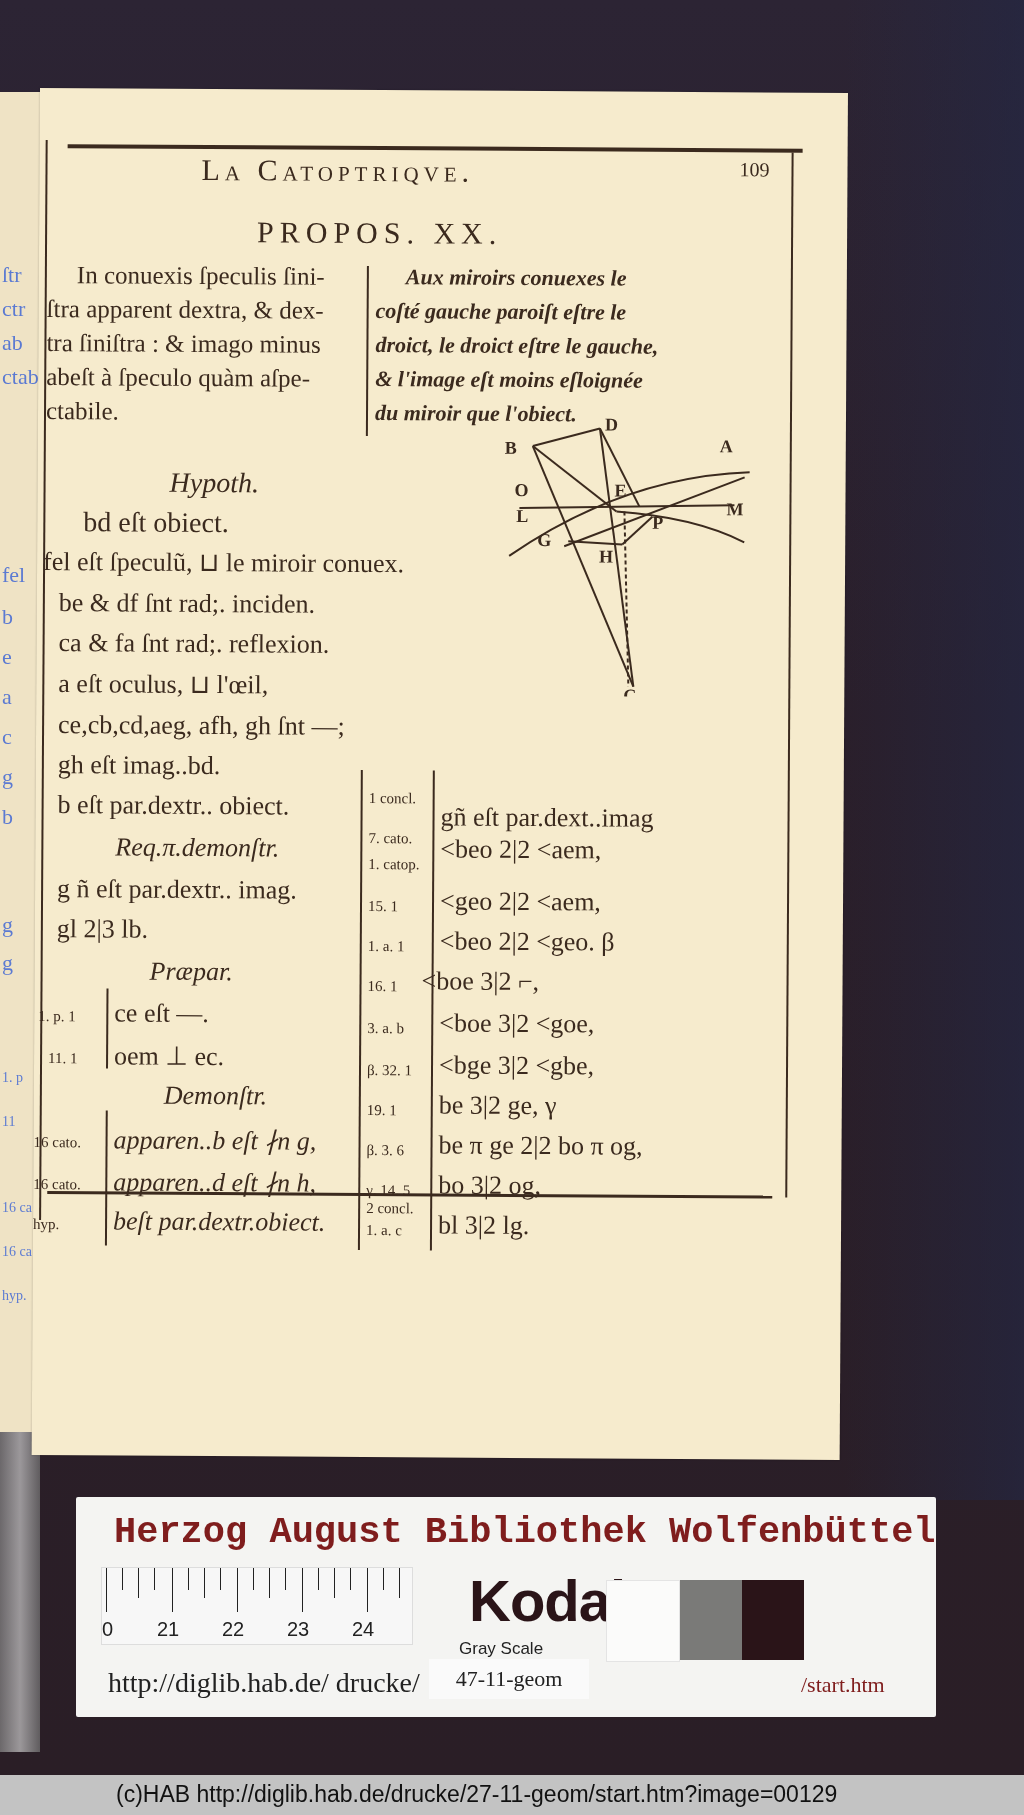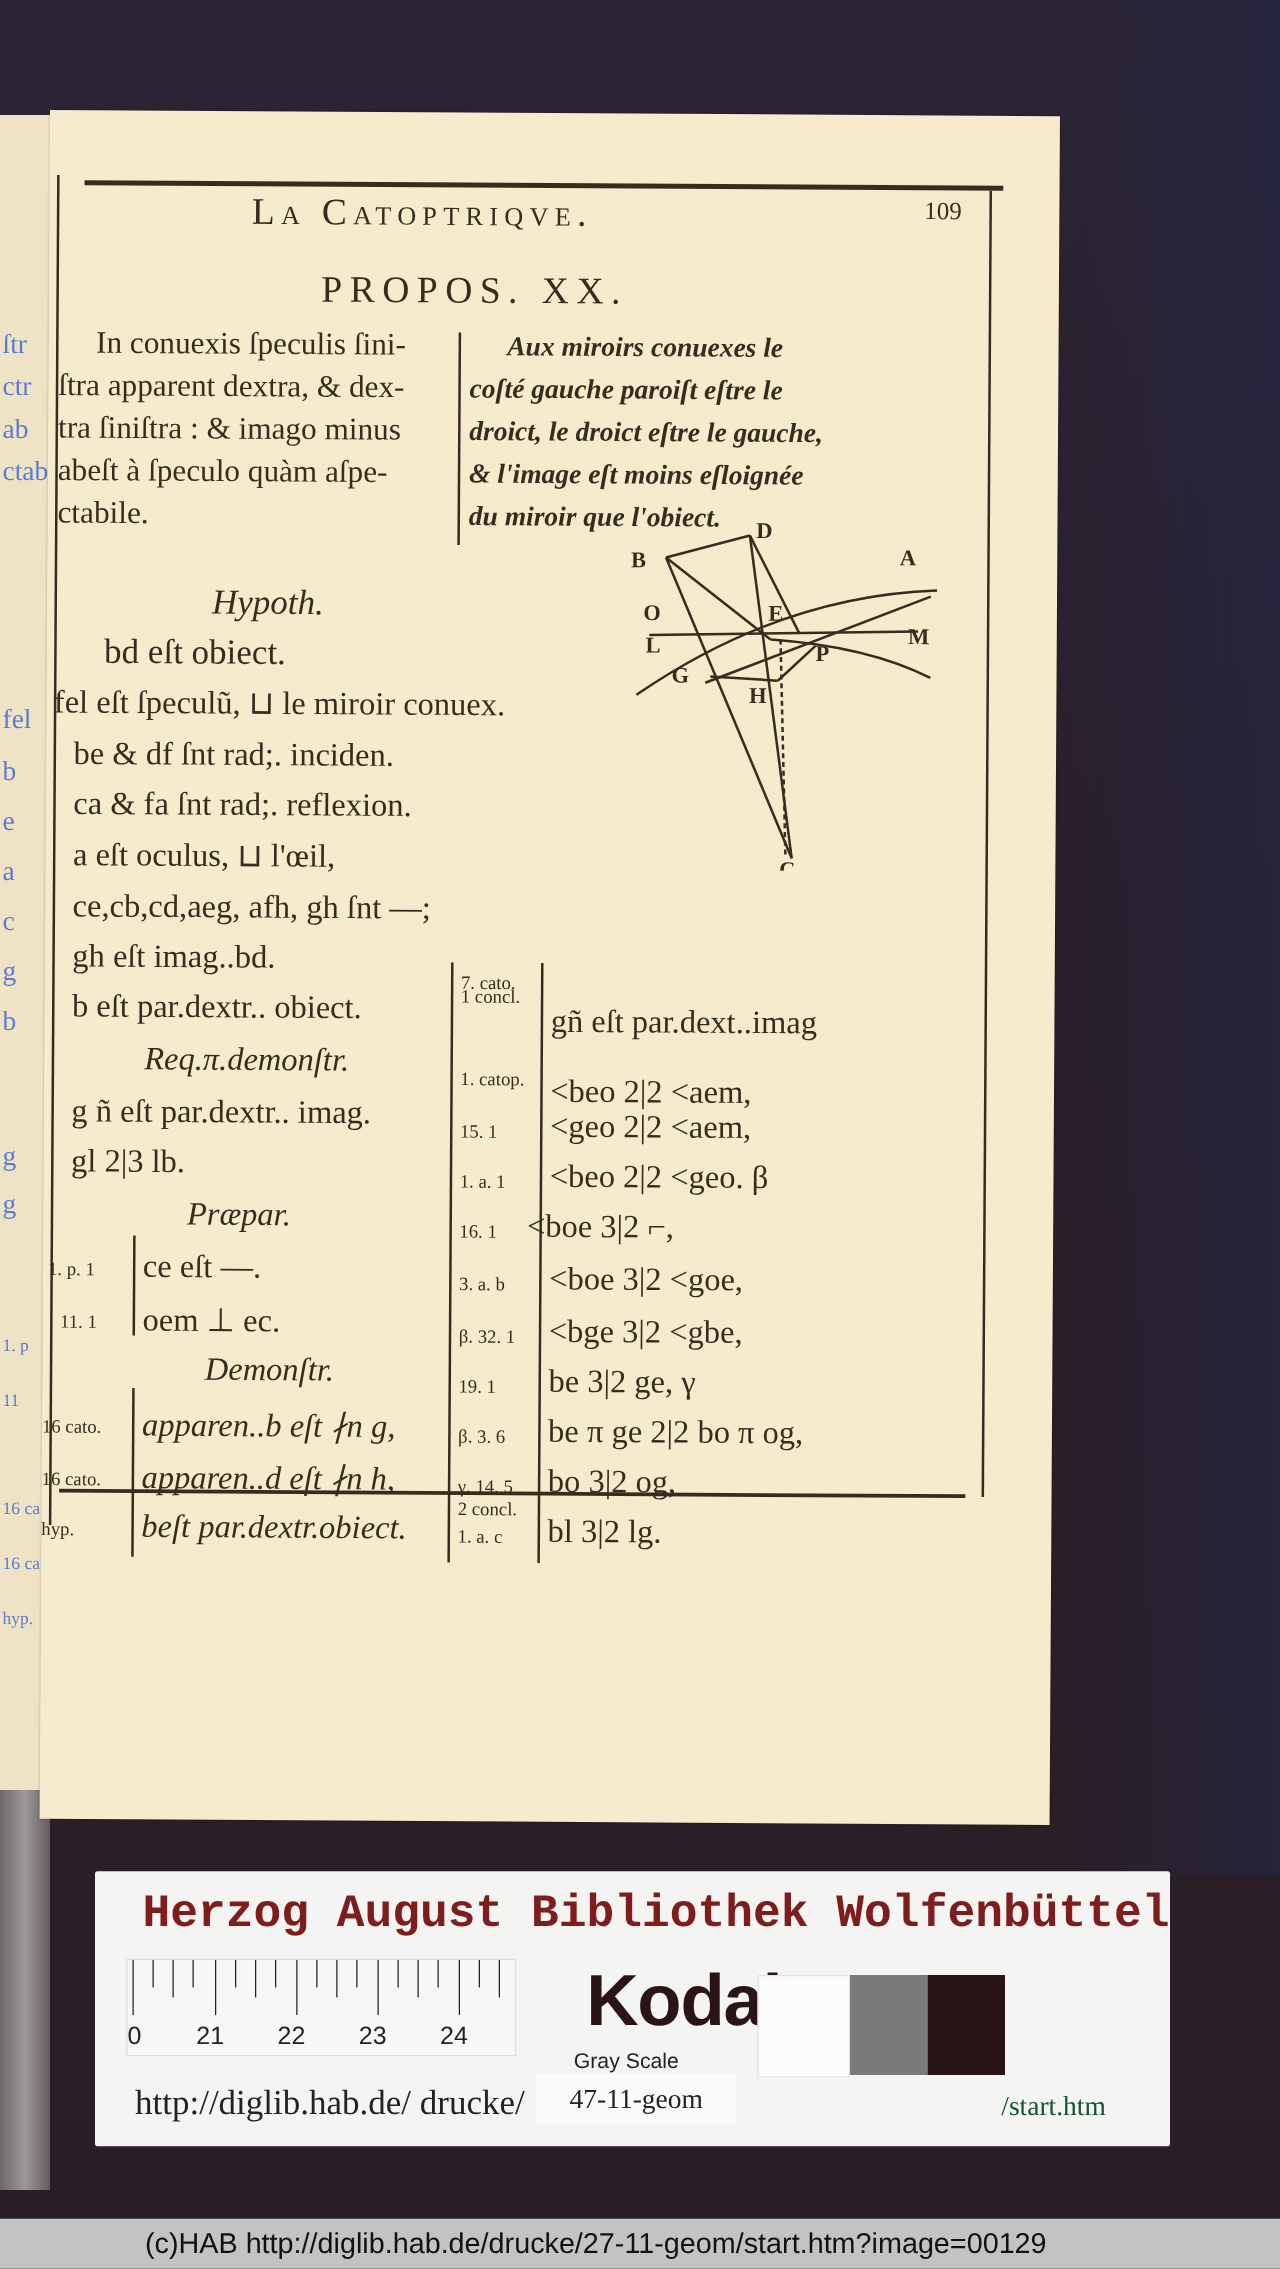--- a/index.html
+++ b/index.html
@@ -47,21 +47,21 @@
   }
   .fc-title { position:absolute; left:38px; top:14px; font-size:37px; font-weight:bold; color:#7f1d1d; font-family:Liberation Mono, monospace; white-space:nowrap; }
   .ruler { position:absolute; left:25px; top:70px; width:310px; height:76px; background:#f7f7f7; border:1px solid #ddd; }
   .ruler .tick { position:absolute; top:0; width:1px; background:#222; }
   .ruler .num { position:absolute; top:50px; font-family:"Liberation Sans", sans-serif; font-size:20px; color:#222; }
   .kodak { position:absolute; left:345px; top:70px; font-family:"Liberation Sans", sans-serif; font-weight:bold; font-size:58px; color:#2a1418; letter-spacing:-1px;margin-left:48px; }
   .grayscale { position:absolute; left:383px; top:142px; font-family:"Liberation Sans", sans-serif; font-size:17px; color:#222; }
   .swatch { position:absolute; top:83px; height:80px; }
   .fc-url1 { position:absolute; left:32px; top:170px; font-size:28px; color:#222; }
   .fc-id { position:absolute; left:353px; top:162px; width:160px; height:40px; background:#fafafa; font-size:22px; color:#222; text-align:center; line-height:40px; }
-  .fc-url2 { position:absolute; left:725px; top:175px; font-size:22px; color:#14532d; }
+  .fc-url2 { position:absolute; left:725px; top:175px; font-size:22px; color:#7f1d1d; }
   .statusbar { position:absolute; left:0; top:1775px; width:1024px; height:40px; background:#c3c3c3; }
   .statusbar span { position:absolute; left:116px; top:6px; font-family:"Liberation Sans", sans-serif; font-size:23px; color:#111; }
 </style>
 </head>
 <body>
 
 <div class="backdrop">
     <div class="blue"></div>
   </div>
 
@@ -143,24 +143,24 @@
   <div class="line mid it" style="left:80px;top:1036px">apparen..b eſt ∤n g,</div>
   <div class="line cite" style="left:0px;top:1088px">16 cato.</div>
   <div class="line mid it" style="left:80px;top:1078px">apparen..d eſt ∤n h,</div>
   <div class="line cite" style="left:0px;top:1128px">hyp.</div>
   <div class="line mid it" style="left:80px;top:1118px">beſt par.dextr.obiect.</div>
 
   <div class="vbar" style="left:325px;top:680px;height:480px;"></div>
   <div class="vbar" style="left:397px;top:680px;height:480px;"></div>
 
   <div class="line cite" style="left:333px;top:700px">1 concl.</div>
-  <div class="line cite" style="left:333px;top:689px">7. cato.</div>
+  <div class="line cite" style="left:333px;top:740px">7. cato.</div>
   <div class="line mid" style="left:405px;top:712px">gñ eſt par.dext..imag</div>
   <div class="line cite" style="left:333px;top:766px">1. catop.</div>
-  <div class="line mid" style="left:405px;top:768px">&lt;beo 2|2 &lt;aem,</div>
+  <div class="line mid" style="left:405px;top:744px">&lt;beo 2|2 &lt;aem,</div>
   <div class="line cite" style="left:333px;top:808px">15. 1</div>
   <div class="line mid" style="left:405px;top:796px">&lt;geo 2|2 &lt;aem,</div>
   <div class="line cite" style="left:333px;top:848px">1. a. 1</div>
   <div class="line mid" style="left:405px;top:836px">&lt;beo 2|2 &lt;geo. β</div>
   <div class="line cite" style="left:333px;top:888px">16. 1</div>
   <div class="line mid" style="left:387px;top:876px">&lt;boe 3|2 ⌐,</div>
   <div class="line cite" style="left:333px;top:930px">3. a. b</div>
   <div class="line mid" style="left:405px;top:918px">&lt;boe 3|2 &lt;goe,</div>
   <div class="line cite" style="left:333px;top:972px">β. 32. 1</div>
   <div class="line mid" style="left:405px;top:960px">&lt;bge 3|2 &lt;gbe,</div>

